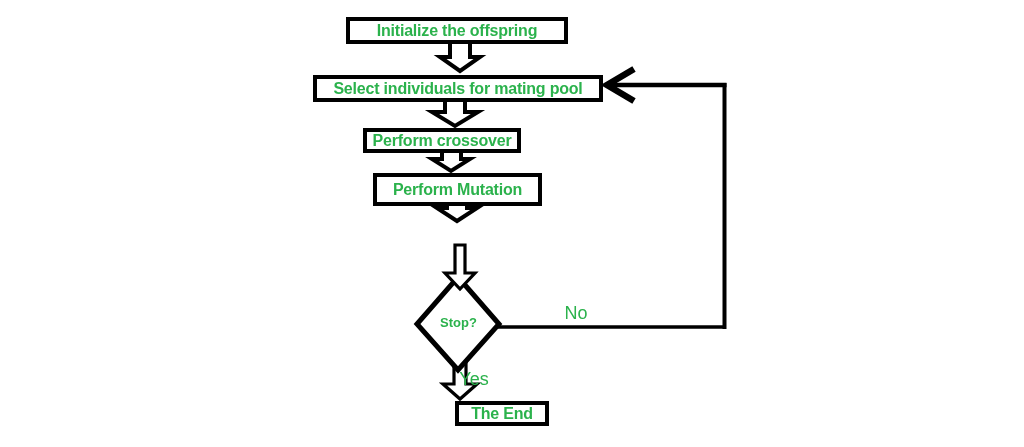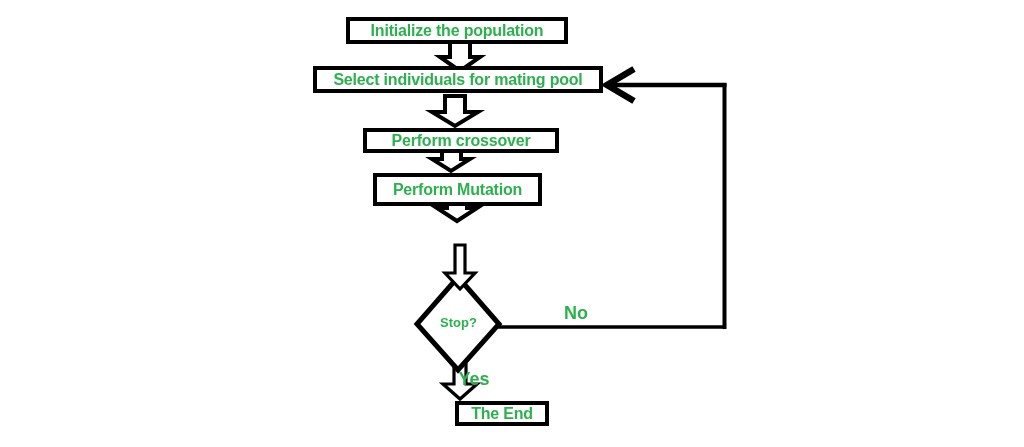--- a/index.html
+++ b/index.html
@@ -45,21 +45,21 @@
     color: var(--text-green, #2bb24c);
     font-weight: bold;
     font-size: 16px;
     letter-spacing: -0.2px;
     white-space: nowrap;
     line-height: 1;
   }
   .flow-label {
     position: absolute;
     color: var(--text-green, #2bb24c);
-    font-weight: bold;
+    font-weight: normal;
     font-size: 18px;
     text-align: center;
     white-space: nowrap;
     line-height: 1;
   }
   .decision-text {
     position: absolute;
     color: var(--text-green, #2bb24c);
     font-weight: bold;
     font-size: 13px;
@@ -85,25 +85,25 @@
     <path class="block-arrow" stroke-width="4" d="M442,150 L442,159 L432,159 L451,171 L470,159 L461,159 L461,150 Z"></path>
     <path class="block-arrow" stroke-width="4" d="M447,197 L447,208 L437,208 L457,221 L477,208 L467,208 L467,197 Z"></path>
 
     <path class="block-arrow" stroke-width="3.2" d="M454,360 L454,384 L443,384 L460,399 L477,384 L466,384 L466,360 Z"></path>
 
     <polygon class="diamond" stroke-width="5" points="458,277 499,324 458,370 417,324"></polygon>
 
     <path class="block-arrow" stroke-width="3.2" d="M455,245 L455,273 L445,273 L460,289 L475,273 L465,273 L465,245 Z"></path>
   </svg>
 
-  <div class="node" style="left:346px; top:17px; width:222px; height:27px;">Initialize the population</div>
+  <div class="node" style="left:346px; top:17px; width:222px; height:27px;">Initialize the offspring</div>
 
-  <div class="node" style="left:313px; top:66px; width:290px; height:27px;">Select individuals for mating pool</div>
+  <div class="node" style="left:313px; top:75px; width:290px; height:27px;">Select individuals for mating pool</div>
 
-  <div class="node" style="left:363px; top:128px; width:196px; height:25px;">Perform crossover</div>
+  <div class="node" style="left:363px; top:128px; width:158px; height:25px;">Perform crossover</div>
 
   <div class="node" style="left:373px; top:173px; width:169px; height:33px;">Perform Mutation</div>
 
 
   <div class="node" style="left:413px; top:401px; width:94px; height:25px;margin-left:42px;">The End</div>
 
   <div class="decision-text" style="left:416px; top:316px; width:85px;">Stop?</div>
 
   <div class="flow-label" style="left:554px; top:304px; width:44px;">No</div>
 

